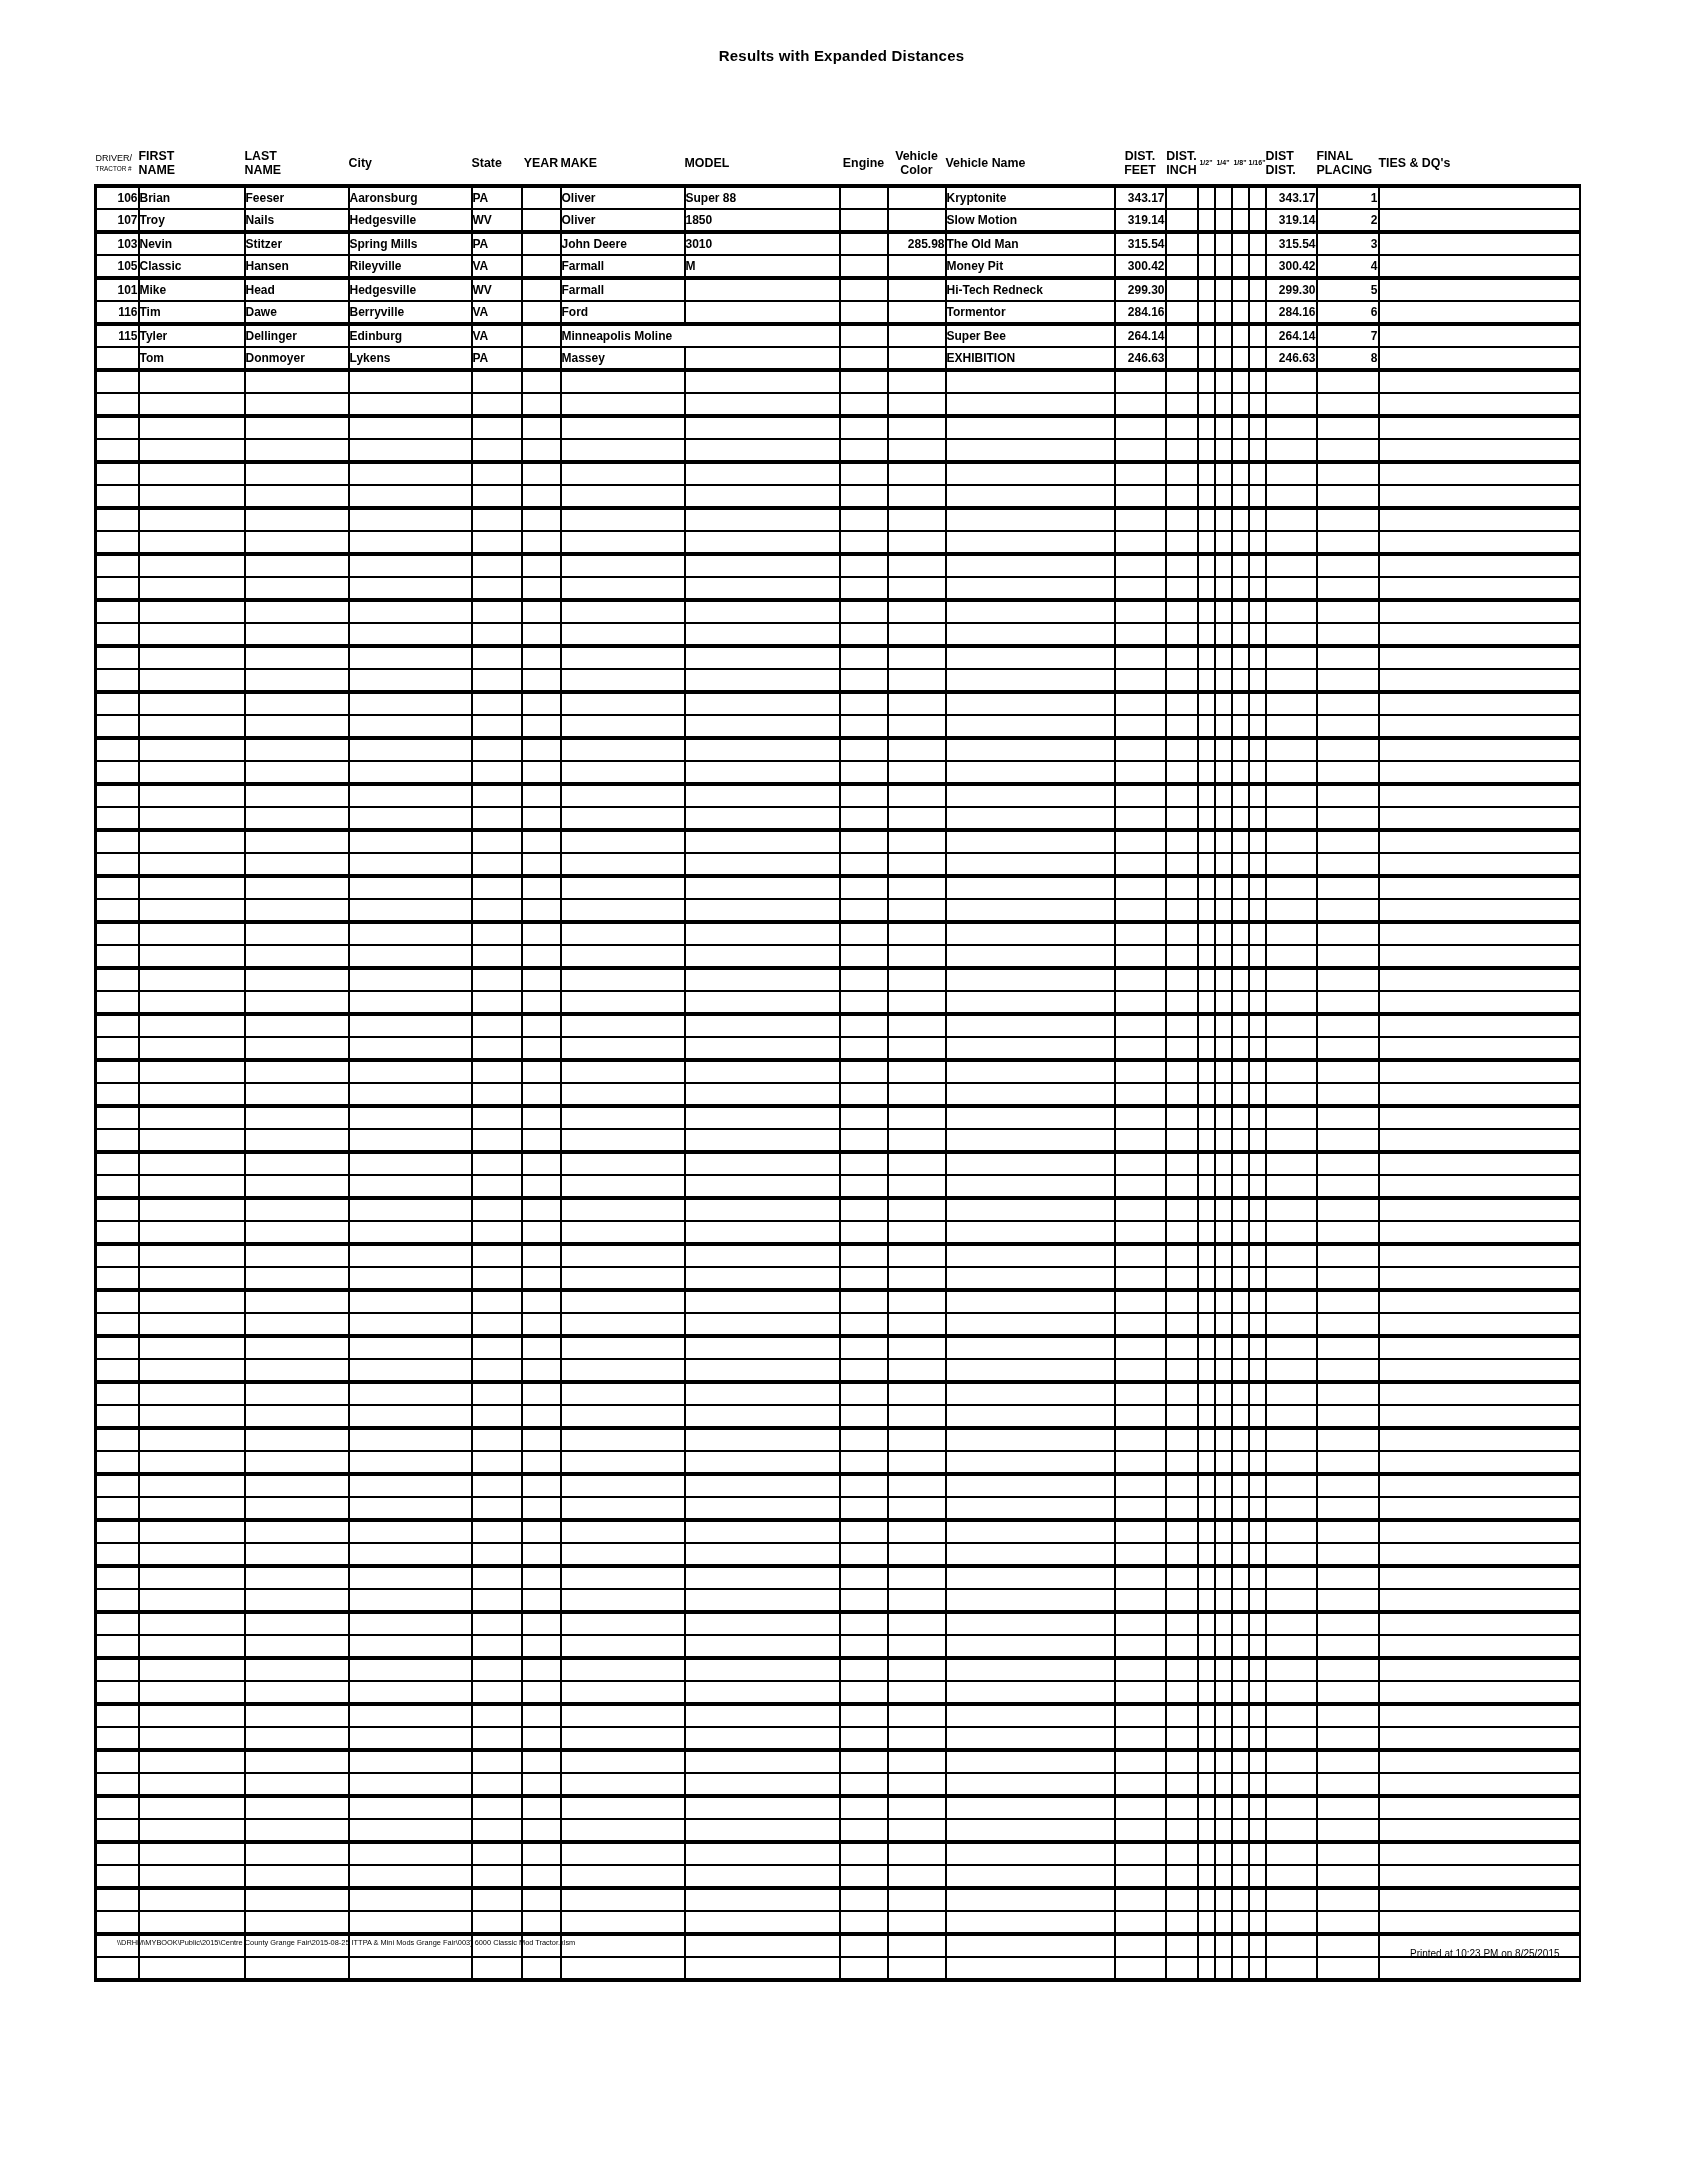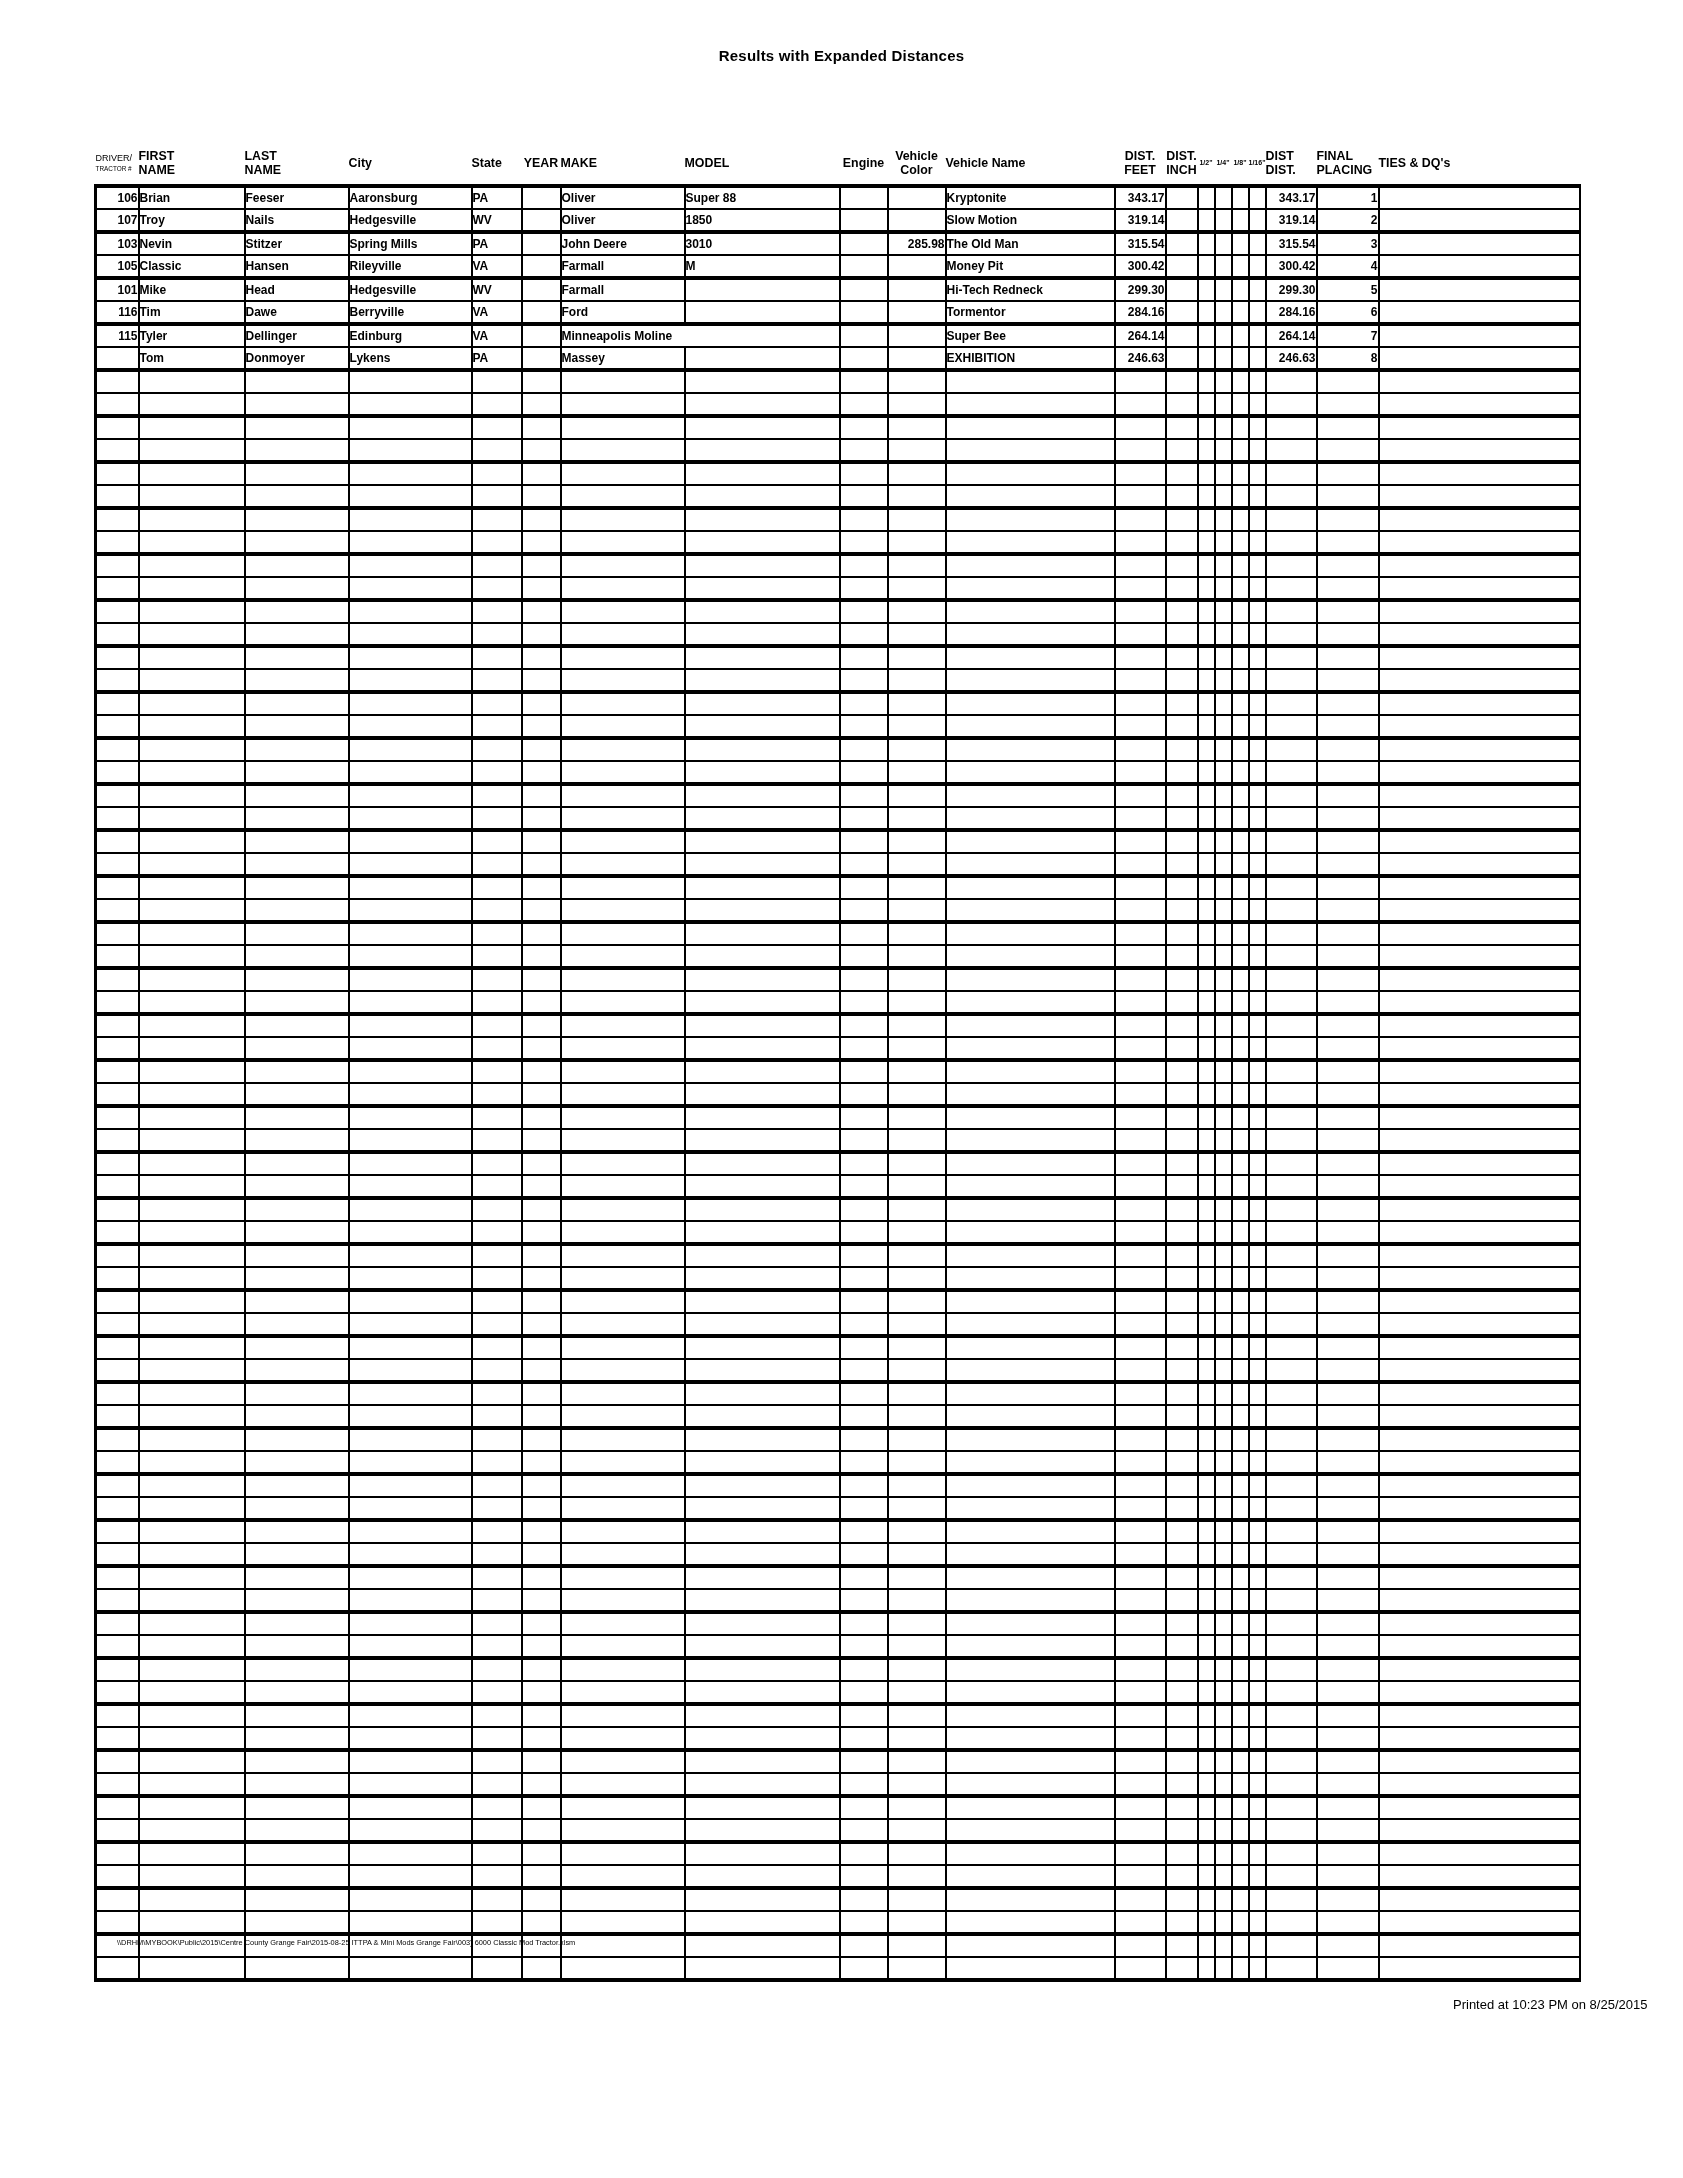--- a/index.html
+++ b/index.html
@@ -21,22 +21,22 @@
   tbody tr:first-child td{border-top-width:4px;}
   tbody tr:nth-child(even) td{border-bottom-width:4px;}
   tbody td:first-child{border-left-width:3px;}
   .al-l{text-align:left;padding-left:4px;}
   .al-r{text-align:right;padding-right:3px;}
   .al-c{text-align:center;}
   .pad-r6{padding-right:6px;}
   .pad-r14{padding-right:14px;}
   .footer-path{position:absolute;left:117px;top:1938px;font-size:7.4px;line-height:10px;
                white-space:nowrap;}
-  .footer-printed{position:absolute;left:1410px;top:2000px;font-size:13px;line-height:10px;
-                  white-space:nowrap;margin-left:43px;}
+  .footer-printed{position:absolute;left:1410px;top:1949px;font-size:10px;line-height:10px;
+                  white-space:nowrap;}
 </style>
 </head>
 <body>
 
 <div class="sheet">
 
   <div class="title-block">
     <div class="title-line">Results with Expanded Distances</div>
   </div>
 

